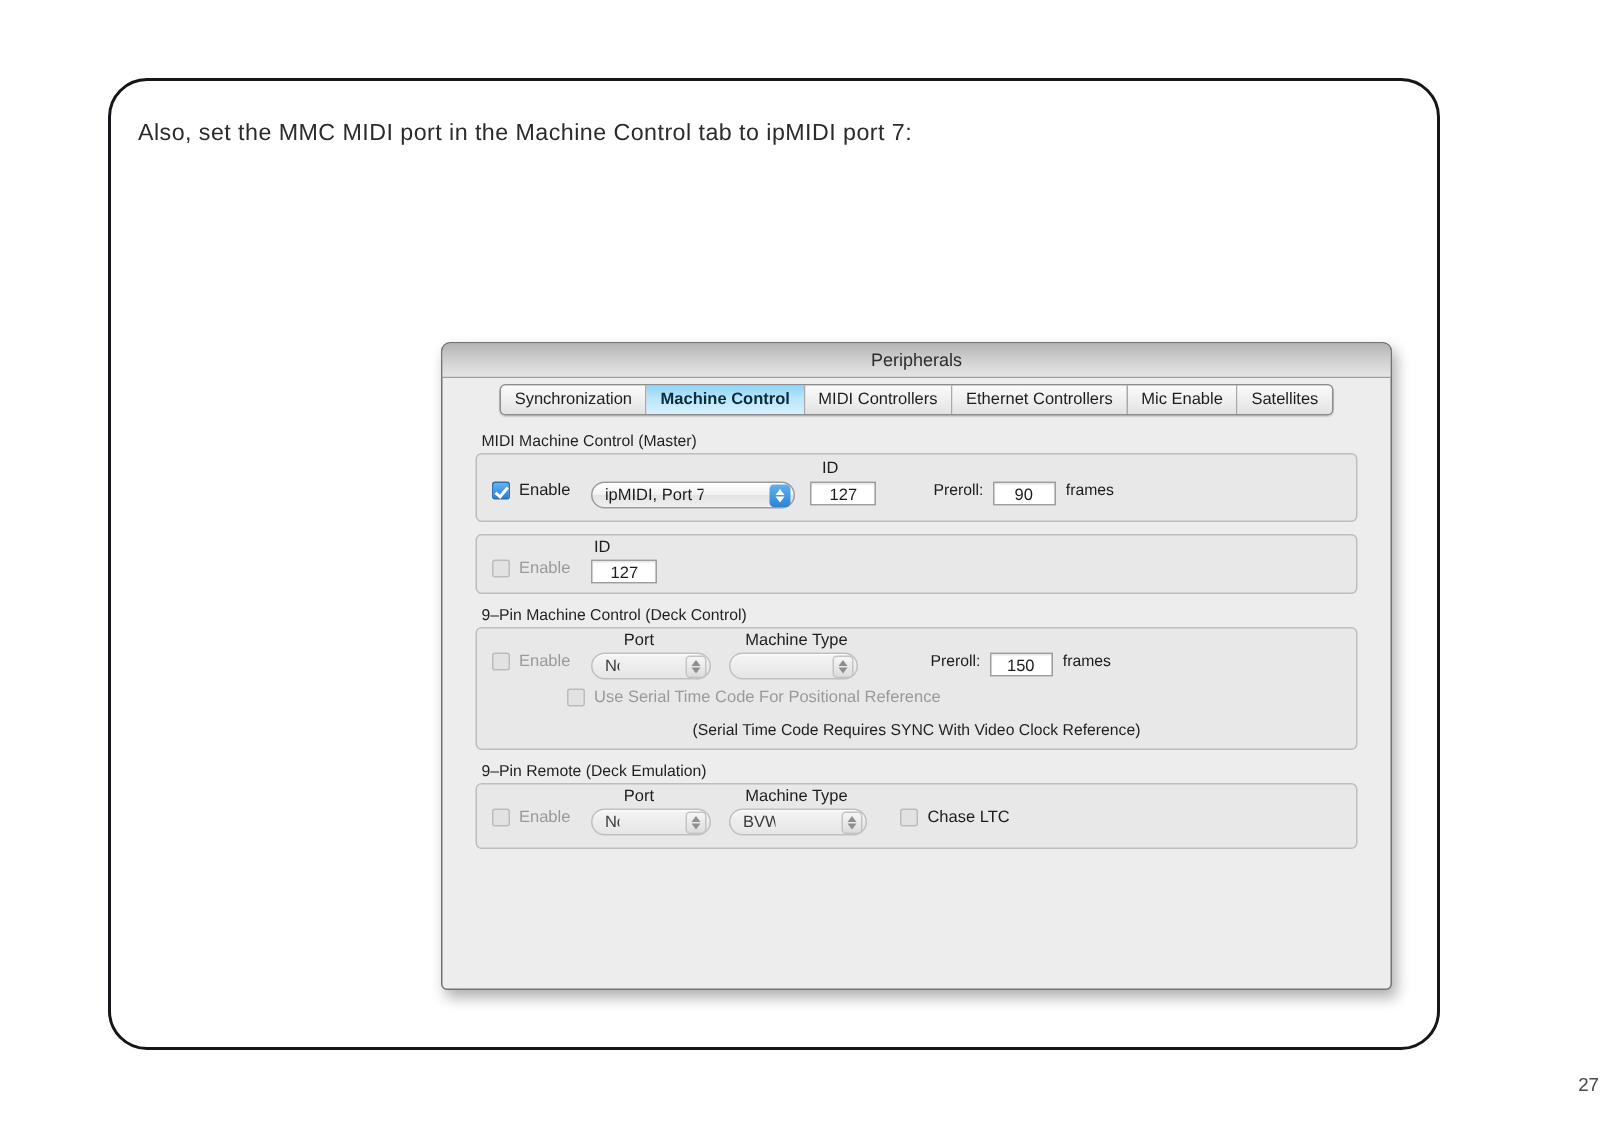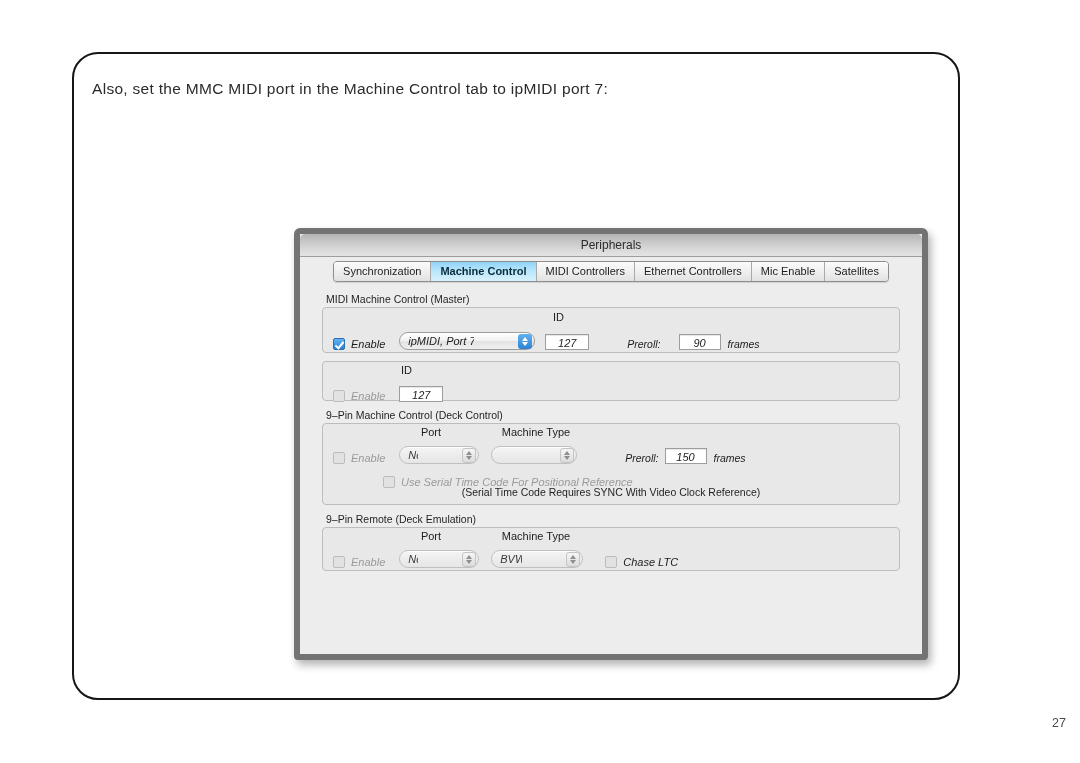--- a/index.html
+++ b/index.html
@@ -47,21 +47,21 @@
   }
 
   
   #peripherals-dialog {
     position: absolute;
     left: 220px;
     top: 174px;
     width: 634px;
     height: 432px;
     background: #ededed;
-    border: 6px solid #737373;
+    border: 1px solid #737373;
     border-radius: 6px 6px 4px 4px;
     box-shadow: 3px 5px 9px rgba(0,0,0,0.30);
     box-sizing: border-box;
     font-size: 11px;
     color: #1c1c1c;
   }
 
   #dialog-titlebar {
     height: 22px;
     border-radius: 5px 5px 0 0;
@@ -128,24 +128,23 @@
   .group-box {
     border: 1px solid #bdbdbd;
     border-radius: 4px;
     background: #e8e8e8;
     position: relative;
     box-sizing: border-box;
   }
 
   .row {
     display: flex;
-    align-items: flex-end;
+    align-items: flex-start;
     height: 24px;
     padding: 0 10px;
-    font-style: italic;
   }
 
   
   .checkbox {
     width: 12px; height: 12px;
     border: 1px solid #8c8c8c;
     border-radius: 2px;
     background: linear-gradient(to bottom, #ffffff, #e9e9e9);
     box-sizing: border-box;
     position: relative;
@@ -303,21 +302,21 @@
             <span class="cb-label">Enable</span>
             <div class="popup" style="width:136px; margin-left:14px;">
               <span class="pv">ipMIDI, Port 7</span>
               <span class="stepper">
                 <span class="arr-up"></span>
                   <span class="arr-dn"></span>
               </span>
             </div>
             <div class="field" style="width:44px; margin-left:10px;">127</div>
             <span class="static-text" style="margin-left:38px;">Preroll:</span>
-            <div class="field" style="width:42px; margin-left:18px;">90</div>
+            <div class="field" style="width:42px; margin-left:6px;">90</div>
             <span class="static-text" style="margin-left:7px;">frames</span>
           </div>
         </div>
       </div>
 
       <div class="group" style="margin-top:8px;">
         <div class="group-box" style="height:40px;">
           <div class="colhdr" style="position:absolute; left:78px; top:2px;">ID</div>
           <div class="row" style="position:absolute; left:0; top:16px; width:100%;">
             <div class="checkbox disabled"></div>

